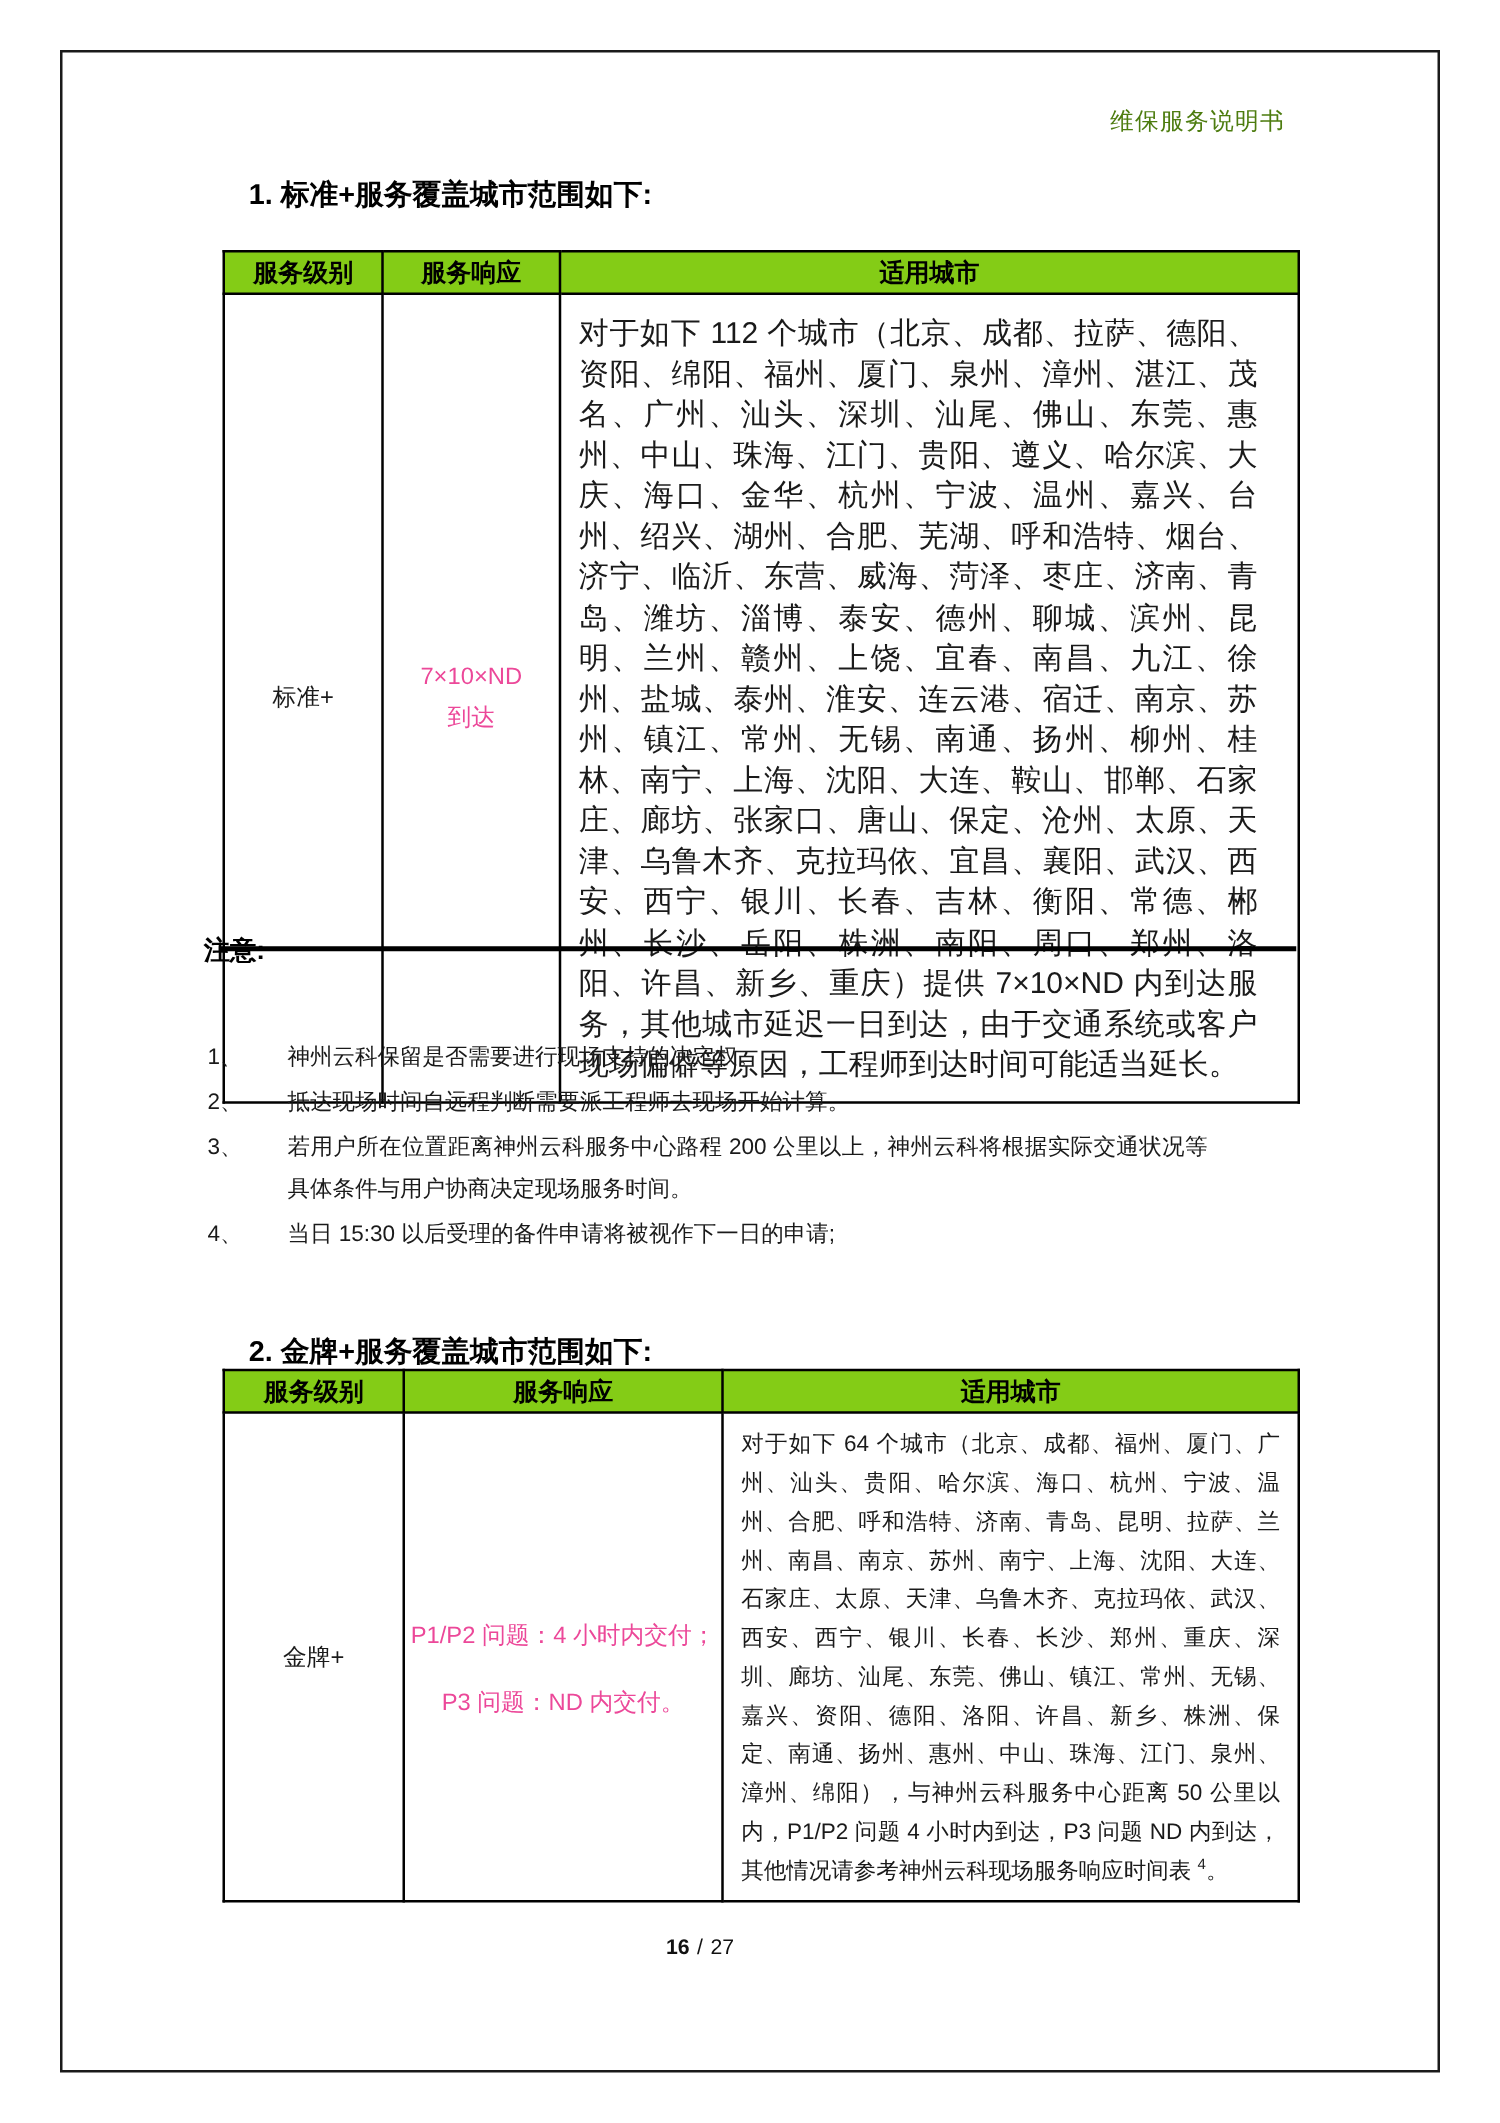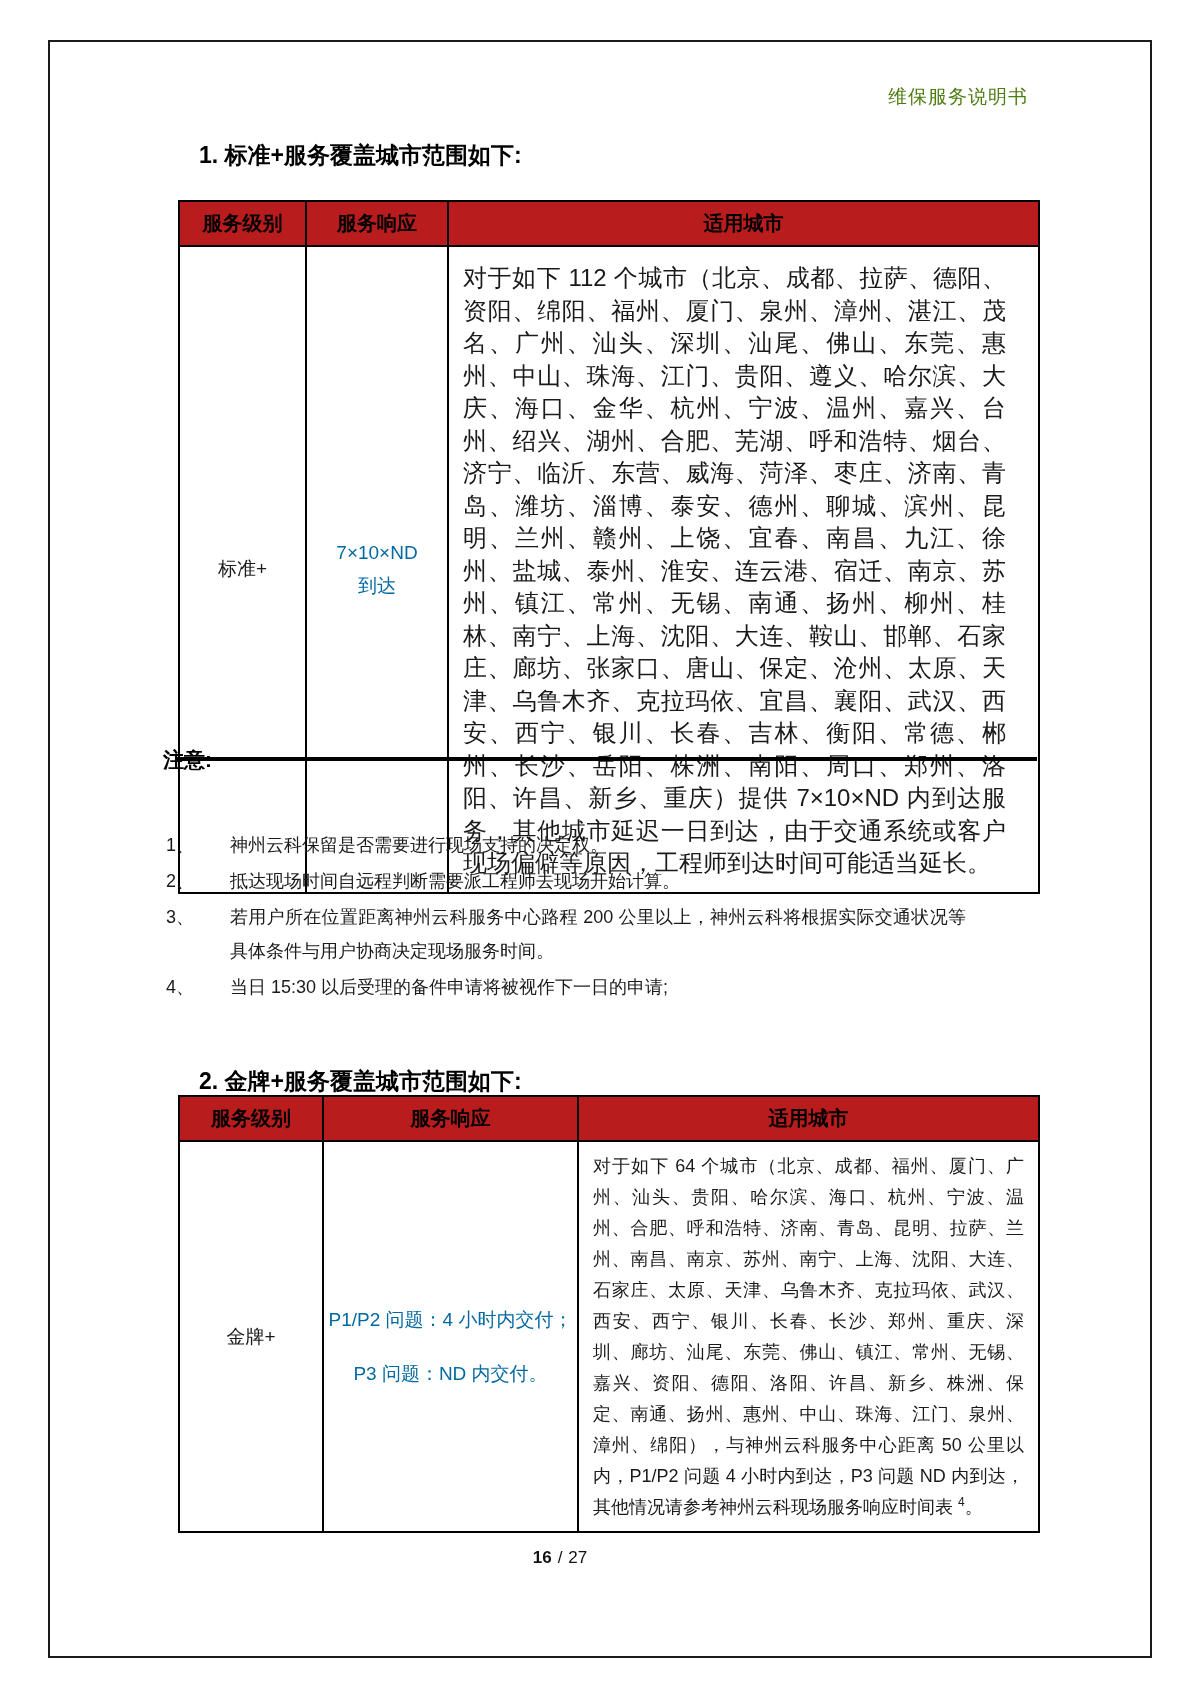--- a/index.html
+++ b/index.html
@@ -25,25 +25,25 @@
     font-size: 23px; font-weight: 700; color: #000; margin-left: 36px;
   }
   .sec-heading.h1 { top: 140px; }
   .sec-heading.h2 { top: 1066px; }
 
   .tbl { position: absolute; left: 178px; width: 860px; border-collapse: collapse; table-layout: fixed; }
   .tbl1 { top: 200px; }
   .tbl2 { top: 1095px; }
   .tbl th, .tbl td { border: 2px solid #000; }
   .tbl th {
-    height: 45px; background: #b91c1c;
+    height: 34px; background: #84cc16;
     font-size: 20px; font-weight: 700; text-align: center; color: #000;
   }
   .cell-level { text-align: center; vertical-align: middle; font-size: 19px; color: #1a1a1a; }
-  .cell-resp  { text-align: center; vertical-align: middle; font-size: 19px; line-height: 33px; color: #0369a1; }
+  .cell-resp  { text-align: center; vertical-align: middle; font-size: 19px; line-height: 33px; color: #ec4899; }
   .resp-stack { display: flex; flex-direction: column; align-items: center; justify-content: center; gap: 24px; margin-top: 20px; }
   .resp-stack .rp { font-size: 19px; line-height: 30px; text-align: center; }
   .cell-cities {
     vertical-align: top; text-align: justify; color: #1a1a1a;
   }
   .tbl1 .cell-cities { padding: 15px 32px 12px 14px; font-size: 24px; line-height: 32.5px; }
   .tbl2 .cell-cities { padding: 9px 14px 8px 14px;  font-size: 18px;   line-height: 31px; }
   .cell-cities sup { font-size: 12px; line-height: 0; vertical-align: super; }
 
   .divider-rule {

